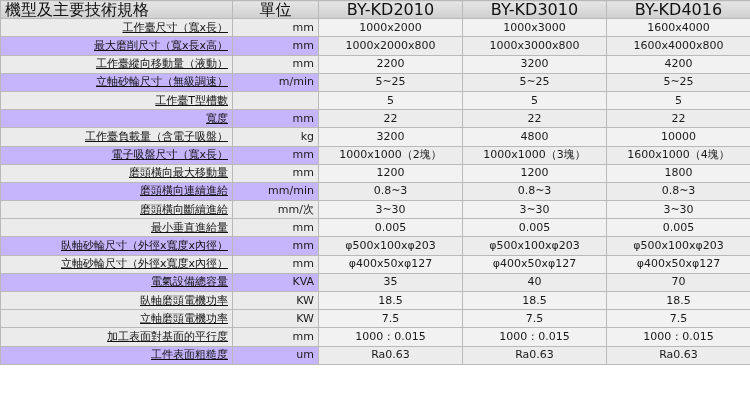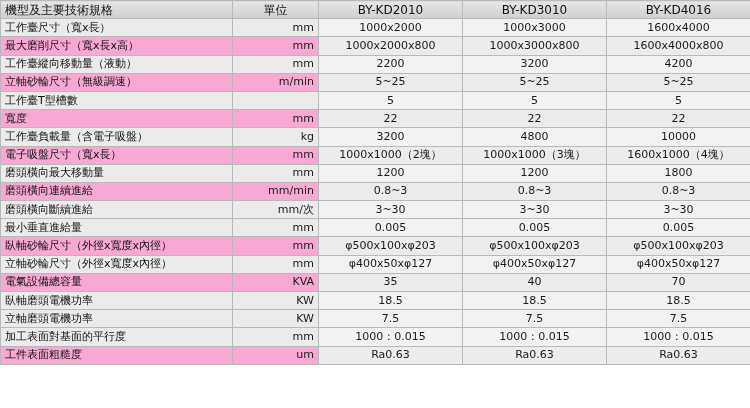--- a/index.html
+++ b/index.html
@@ -32,46 +32,47 @@
     padding: 0 4px;
     height: 17.2px;
     line-height: 16px;
     font-weight: normal;
     overflow: hidden;
     white-space: nowrap;
   }
   thead th {
     background: linear-gradient(to bottom, #e6e6e6, #cfcfcf);
     font-weight: bold;
-    font-size: 12px;
+    font-size: 16px;
     height: 22px;
     text-align: center;
     color: #111111;
   }
   thead th.head-name {
     text-align: left;
     padding-left: 8px;
   }
   tbody td.cell-name {
-    text-align: left;
+    text-align: right;
     padding-left: 8px;
     background: #ebebeb;
     color: #111111;
+    text-decoration: underline;
   }
   tbody td.cell-unit {
     text-align: right;
     background: #ebebeb;
   }
   tbody td.cell-val {
     text-align: center;
     background: #f2f2f2;
   }
   tbody tr.alt td.cell-name,
   tbody tr.alt td.cell-unit {
-    background: #f9a8d4;
+    background: #c4b5fd;
   }
   tbody tr.alt td.cell-val {
     background: #ececec;
   }
 </style>
 </head>
 <body>
 
 <table id="spec-table">
   <colgroup>

